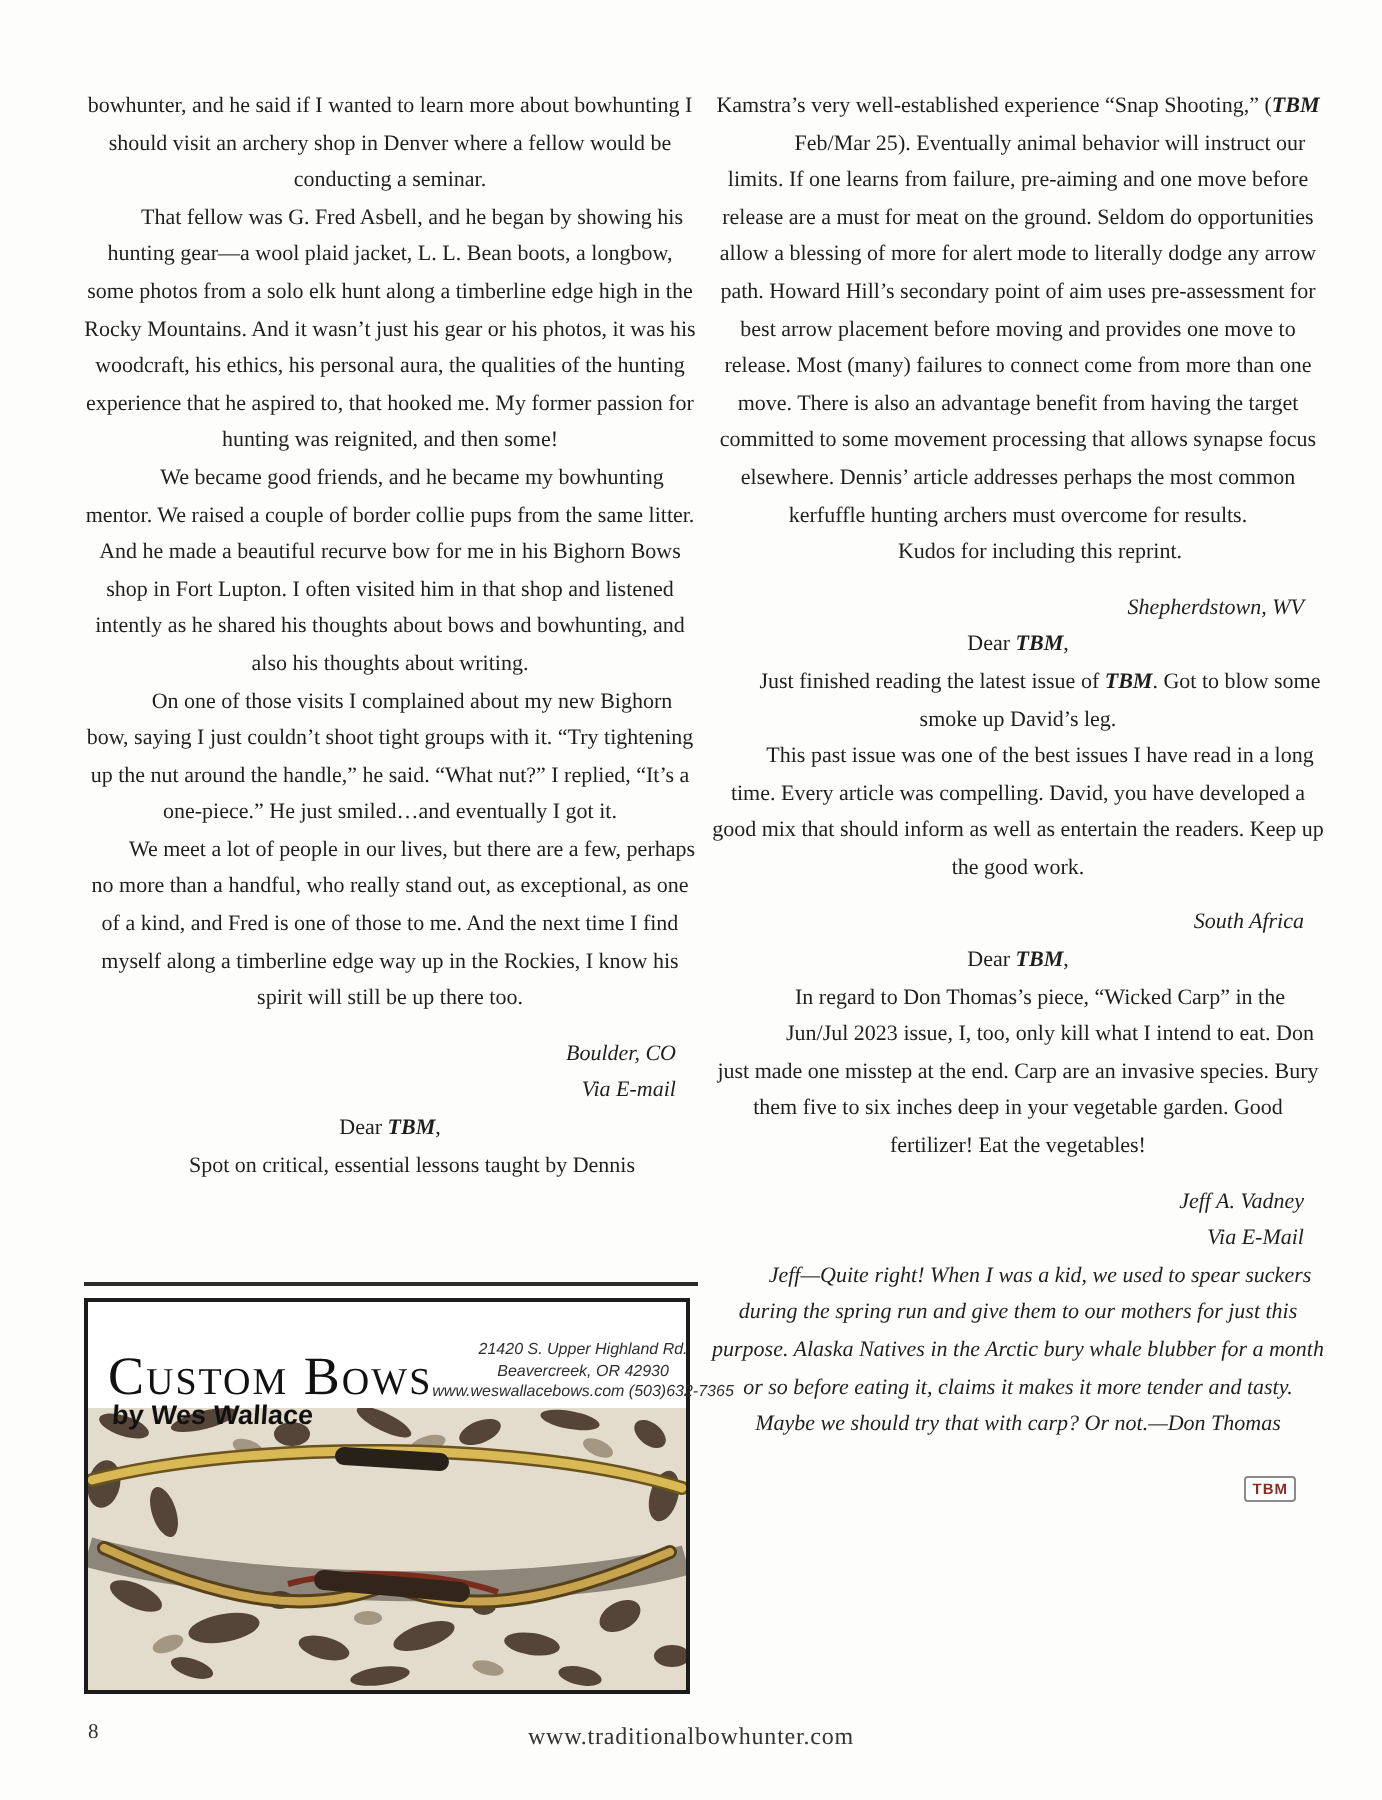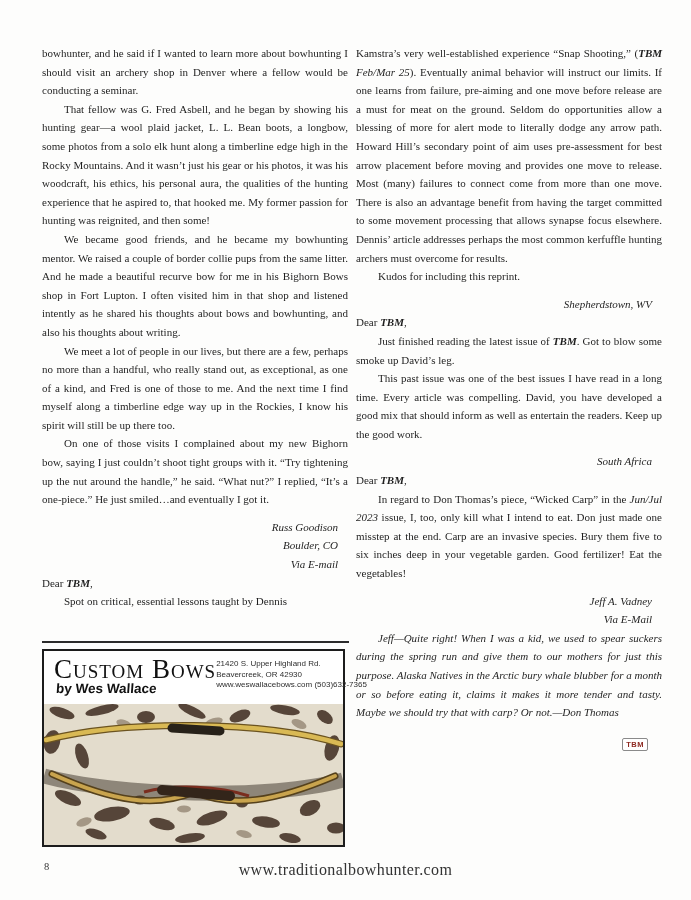--- a/index.html
+++ b/index.html
@@ -4,69 +4,68 @@
 <style>
   html,body{margin:0;padding:0;}
   body{
     width:691px;height:900px;position:relative;background:#fdfdfc;
     font-family:"Liberation Serif","DejaVu Serif",serif;color:#1f1f1f;
     overflow:hidden;
   }
   .col{position:absolute;top:44px;font-size:11px;line-height:18.6px;text-align:justify;}
   .col-left{left:42px;width:306px;}
   .col-right{left:356px;width:306px;}
-  p.body-p{margin:0;}
+  p.body-p{margin:0;text-align:center;}
   p.indent{text-indent:22px;}
   .sig{margin-top:9px;text-align:right;font-style:italic;padding-right:10px;line-height:18.6px;}
   .sig div{white-space:nowrap;}
   .dear{margin-top:26px;text-align:left;}
   .mag{font-weight:bold;font-style:italic;}
-  .ital{font-style:italic;}
+  .ital{margin-left:32px;}
   .editor-reply{margin-top:26px;font-style:italic;text-indent:22px;}
   .tbm-marker{
     float:right;margin-top:16px;margin-right:14px;
     border:1px solid #8a8a8a;border-radius:2px;background:#fff;
     padding:2px 3px;font-family:"Liberation Sans",sans-serif;
     font-size:7.5px;font-weight:bold;color:#8e2a22;letter-spacing:.5px;line-height:1;
   }
   
   .ad-rule{position:absolute;left:42px;top:641px;width:307px;height:2px;background:#2b2b2b;}
   .ad{
     position:absolute;left:42px;top:649px;width:299px;
     border:2px solid #1c1c1c;background:#fff;
   }
   .ad-header{display:flex;justify-content:space-between;align-items:flex-start;padding:5px 7px 4px 10px;height:53px;box-sizing:border-box;}
   .ad-title{
     font-variant:small-caps;font-size:27px;line-height:26px;letter-spacing:1px;
-    font-weight:500;color:#111;white-space:nowrap;
+    font-weight:500;color:#111;white-space:nowrap;margin-top:19px;
   }
   .ad-subtitle{
     font-family:"Liberation Sans",sans-serif;font-weight:bold;
     font-size:13.5px;line-height:14px;color:#111;margin-left:2px;transform:skewX(-4deg);
   }
   .ad-address{
     font-family:"Liberation Sans",sans-serif;font-size:8px;line-height:10.5px;
-    color:#2e2e2e;text-align:left;margin-top:3px;white-space:nowrap;
+    color:#2e2e2e;text-align:center;margin-top:14px;white-space:nowrap;font-style:italic;
   }
   .ad-photo{display:block;width:299px;height:141px;background:#e3dccc;}
   
   .footer-page{position:absolute;left:44px;top:861px;font-size:10.5px;color:#333;}
-  .footer-site{position:absolute;left:0;top:861px;width:691px;text-align:center;font-size:16px;letter-spacing:.4px;color:#333;}
+  .footer-site{position:absolute;left:0;top:861px;width:691px;text-align:center;font-size:12px;letter-spacing:.4px;color:#333;}
 </style>
 </head>
 <body>
 
 <div class="col col-left">
   <p class="body-p">bowhunter, and he said if I wanted to learn more about bowhunting I should visit an archery shop in Denver where a fellow would be conducting a seminar.</p>
   <p class="body-p indent">That fellow was G. Fred Asbell, and he began by showing his hunting gear—a wool plaid jacket, L. L. Bean boots, a longbow, some photos from a solo elk hunt along a timberline edge high in the Rocky Mountains. And it wasn’t just his gear or his photos, it was his woodcraft, his ethics, his personal aura, the qualities of the hunting experience that he aspired to, that hooked me. My former passion for hunting was reignited, and then some!</p>
   <p class="body-p indent">We became good friends, and he became my bowhunting mentor. We raised a couple of border collie pups from the same litter. And he made a beautiful recurve bow for me in his Bighorn Bows shop in Fort Lupton. I often visited him in that shop and listened intently as he shared his thoughts about bows and bowhunting, and also his thoughts about writing.</p>
+  <p class="body-p indent">On one of those visits I complained about my new Bighorn bow, saying I just couldn’t shoot tight groups with it. “Try tightening up the nut around the handle,” he said. “What nut?” I replied, “It’s a one-piece.” He just smiled…and eventually I got it.</p>
   <p class="body-p indent">We meet a lot of people in our lives, but there are a few, perhaps no more than a handful, who really stand out, as exceptional, as one of a kind, and Fred is one of those to me. And the next time I find myself along a timberline edge way up in the Rockies, I know his spirit will still be up there too.</p>
-  <p class="body-p indent">On one of those visits I complained about my new Bighorn bow, saying I just couldn’t shoot tight groups with it. “Try tightening up the nut around the handle,” he said. “What nut?” I replied, “It’s a one-piece.” He just smiled…and eventually I got it.</p>
   <div class="sig">
-    <div>Russ Goodison</div>
     <div>Boulder, CO</div>
     <div>Via E-mail</div>
   </div>
   <p class="body-p dear"><span>Dear </span><span class="mag">TBM</span><span>,</span></p>
   <p class="body-p indent">Spot on critical, essential lessons taught by Dennis</p>
 </div>
 
 <div class="ad-rule"></div>
 
 <div class="ad">

